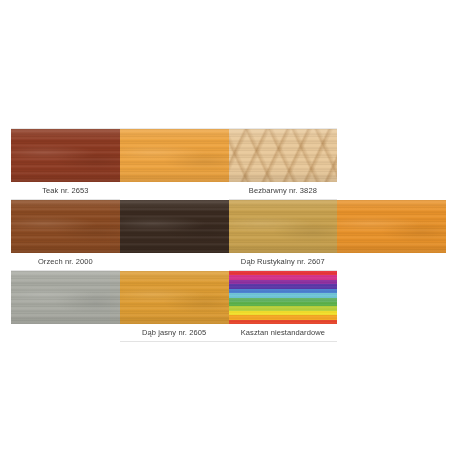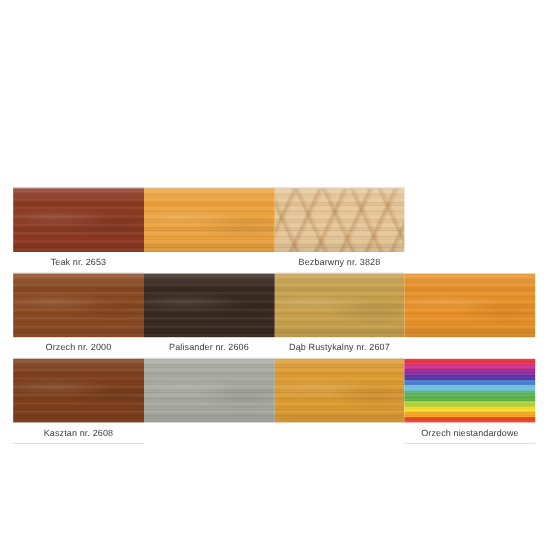--- a/index.html
+++ b/index.html
@@ -21,21 +21,20 @@
     height: 457px;
     background: #ffffff;
   }
 
   
   .swatch-chart {
     position: absolute;
     left: 11px;
     top: 128px;
     width: 435px;
-    margin-top: 28px;
   }
 
   .swatch-row {
     display: flex;
     width: 100%;
   }
 
   .swatch-cell {
     width: 25%;
     box-sizing: border-box;
@@ -169,66 +168,58 @@
           <span class="sheen"></span>
         </div>
         <div class="swatch-label">Orzech nr. 2000</div>
       </div>
       <div class="swatch-cell">
         <div class="swatch-tile" style="background-color: rgb(58, 42, 32);">
           <span class="grain"></span>
           <span class="grain2"></span>
           <span class="sheen"></span>
         </div>
-        <div class="swatch-label">Palisander nr. 2606</div>
       </div>
       <div class="swatch-cell">
         <div class="swatch-tile" style="background-color: rgb(200, 161, 78);">
           <span class="grain"></span>
           <span class="grain2"></span>
           <span class="sheen"></span>
         </div>
         <div class="swatch-label">Dąb Rustykalny nr. 2607</div>
       </div>
       <div class="swatch-cell">
         <div class="swatch-tile" style="background-color: rgb(232, 146, 42);">
           <span class="grain"></span>
           <span class="grain2"></span>
           <span class="sheen"></span>
         </div>
       </div>
     </div>
 
     <div class="swatch-row">
       <div class="swatch-cell">
-        <div class="swatch-tile" style="background-color: rgb(126, 63, 28);">
-          <span class="grain"></span>
-          <span class="grain2"></span>
-          <span class="sheen"></span>
-        </div>
-        <div class="swatch-label">Kasztan nr. 2608</div>
-      </div>
-      <div class="swatch-cell">
         <div class="swatch-tile" style="background-color: rgb(168, 170, 162);">
           <span class="grain"></span>
           <span class="grain2"></span>
           <span class="sheen"></span>
         </div>
       </div>
       <div class="swatch-cell">
         <div class="swatch-tile" style="background-color: rgb(221, 156, 51);">
           <span class="grain"></span>
           <span class="grain2"></span>
           <span class="sheen"></span>
         </div>
+        <div class="swatch-label">Dąb jasny nr. 2605</div>
       </div>
       <div class="swatch-cell">
         <div class="swatch-tile rainbow" style="background-color: transparent; background-image: linear-gradient(rgb(232, 53, 58) 0%, rgb(232, 53, 58) 8.33%, rgb(213, 51, 140) 8.33%, rgb(213, 51, 140) 16.67%, rgb(142, 47, 160) 16.67%, rgb(142, 47, 160) 25%, rgb(90, 54, 168) 25%, rgb(90, 54, 168) 33.33%, rgb(74, 127, 208) 33.33%, rgb(74, 127, 208) 41.67%, rgb(111, 198, 216) 41.67%, rgb(111, 198, 216) 50%, rgb(99, 180, 99) 50%, rgb(99, 180, 99) 58.33%, rgb(91, 178, 74) 58.33%, rgb(91, 178, 74) 66.67%, rgb(185, 209, 58) 66.67%, rgb(185, 209, 58) 75%, rgb(243, 224, 42) 75%, rgb(243, 224, 42) 83.33%, rgb(245, 166, 35) 83.33%, rgb(245, 166, 35) 91.67%, rgb(232, 69, 44) 91.67%, rgb(232, 69, 44) 100%);">
           <span class="grain"></span>
           <span class="grain2"></span>
           <span class="sheen"></span>
         </div>
-        <div class="swatch-label">Orzech niestandardowe</div>
+        <div class="swatch-label">Kasztan niestandardowe</div>
       </div>
     </div>
 
   </div>
 </div>
 
 </body></html>

